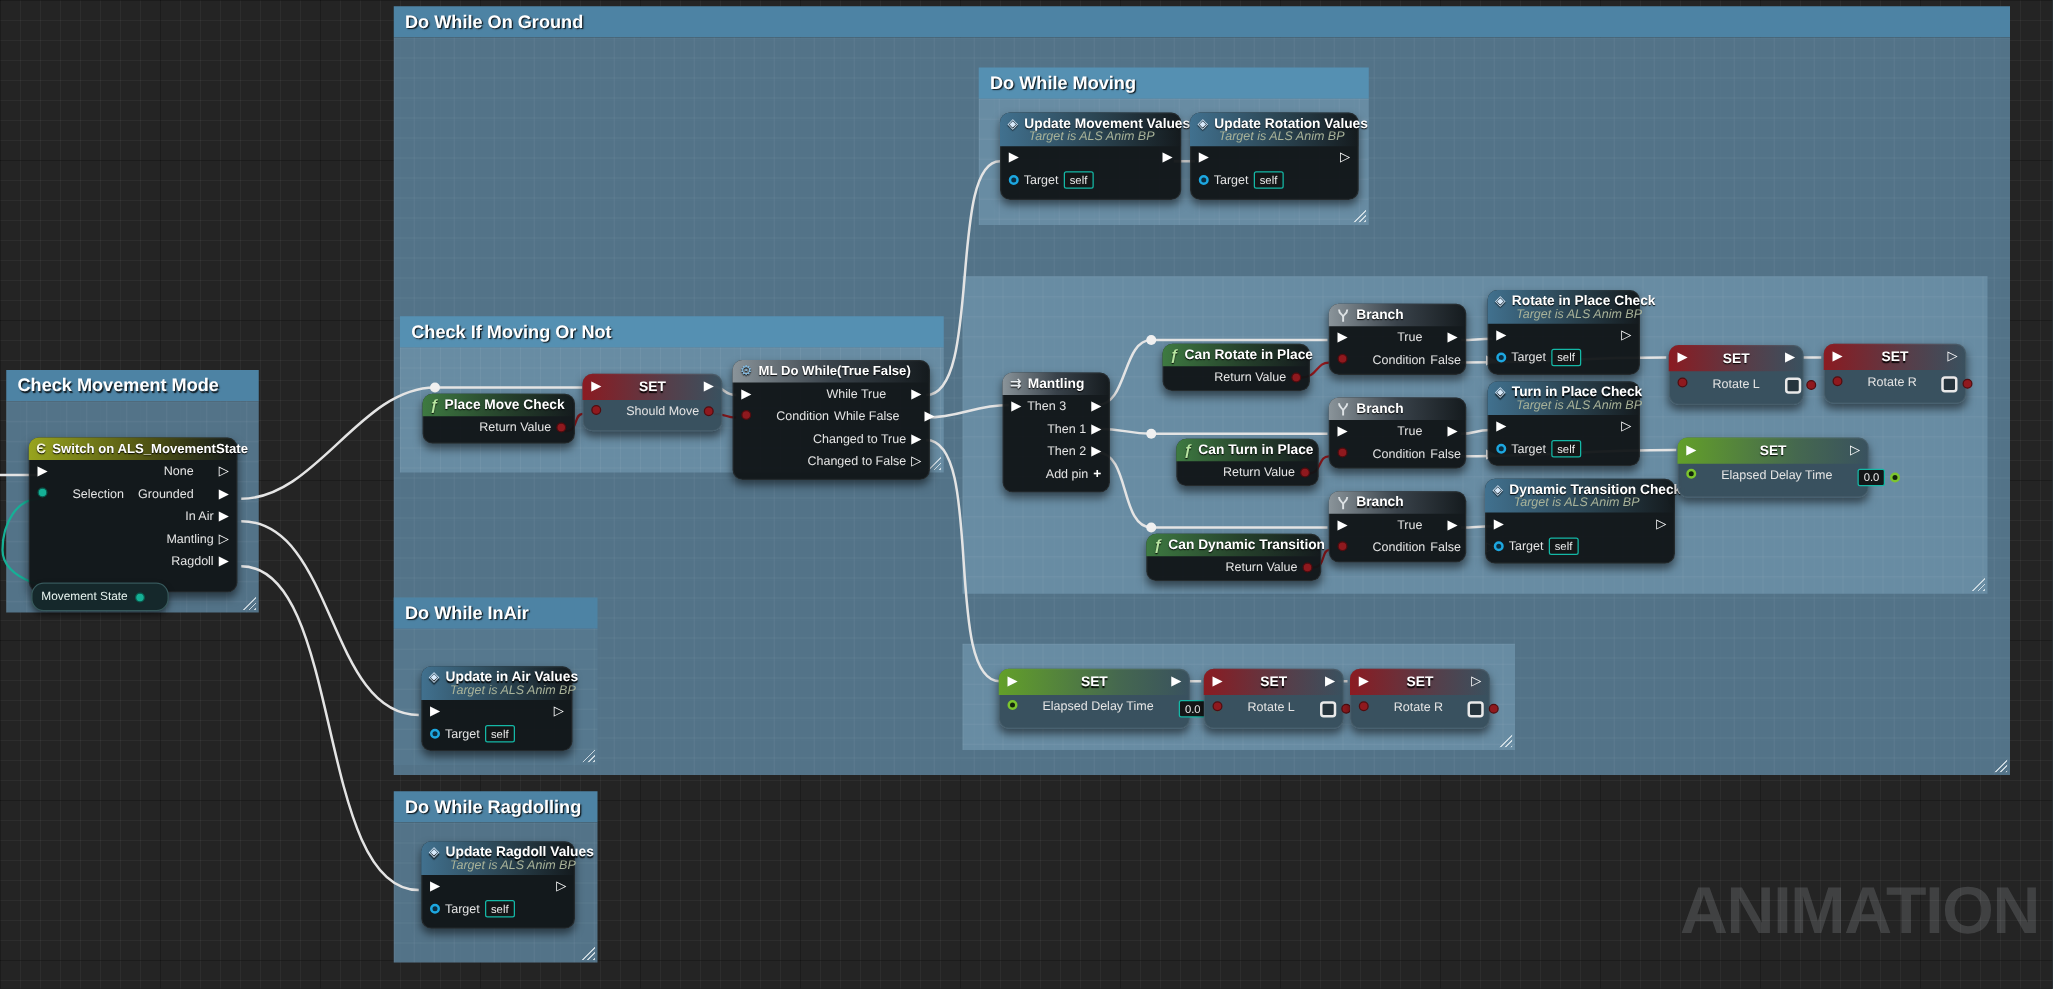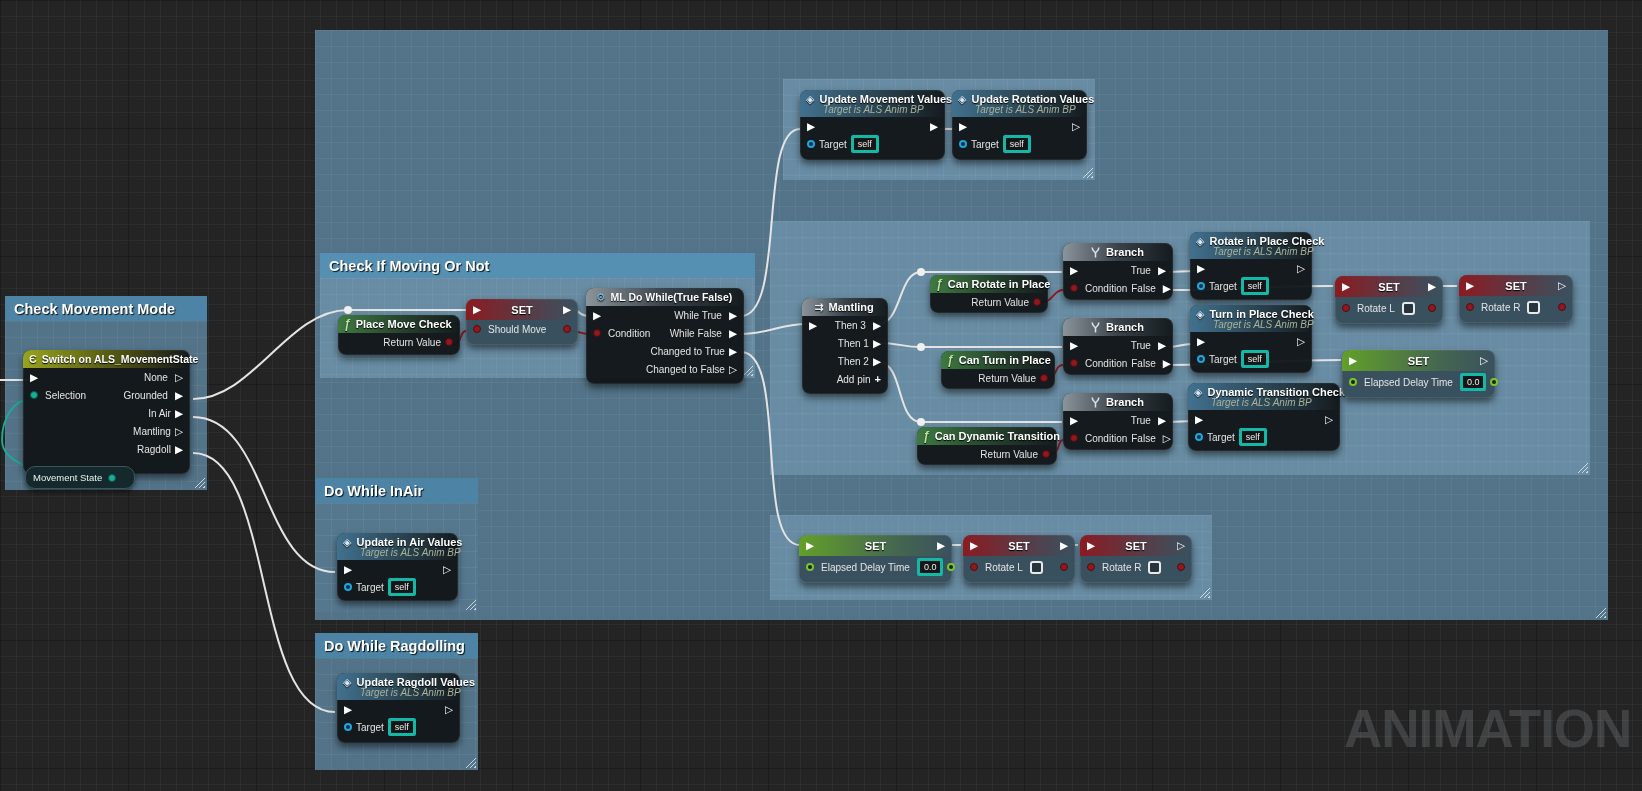--- a/index.html
+++ b/index.html
@@ -39,57 +39,60 @@
   .nd-set{background:rgba(55,78,92,.96);}
   .nh{display:flex;align-items:center;gap:5px;padding:3px 8px 3px 6px;
     border-radius:8px 8px 0 0;font-weight:bold;font-size:11px;color:#fff;
     text-shadow:0 1px 1px #000;white-space:nowrap;}
   .nh2{padding:3px 8px 2px 6px;border-radius:8px 8px 0 0;white-space:nowrap;}
   .nh2 .t{display:flex;align-items:center;gap:5px;font-weight:bold;font-size:11px;color:#fff;text-shadow:0 1px 1px #000;}
   .nh2 .sub{font-style:italic;font-size:10px;color:#a8b299;margin-left:17px;line-height:10px;}
   .g-blue {background:linear-gradient(90deg,#41718f,#2a4350 55%,rgba(22,28,32,.15));}
   .g-green{background:linear-gradient(90deg,#3e7a41,#25402b 55%,rgba(22,28,32,.15));}
   .g-olive{background:linear-gradient(90deg,#98a41e,#4c4f13 60%,rgba(22,28,32,.15));}
-  .g-gray {background:linear-gradient(90deg,#8a949a,#39424a 50%,rgba(22,28,32,.15));justify-content:center;}
+  .g-gray {background:linear-gradient(90deg,#8a949a,#39424a 50%,rgba(22,28,32,.15));}
   .g-setred{background:linear-gradient(90deg,rgba(146,22,28,.92),rgba(146,22,28,.3) 62%,rgba(0,0,0,0));border-radius:8px 8px 0 0;}
   .g-setgrn{background:linear-gradient(90deg,rgba(101,164,38,.95),rgba(101,164,38,.28) 62%,rgba(0,0,0,0));border-radius:8px 8px 0 0;}
   .sethdr{display:flex;align-items:center;padding:2px 7px;height:17px;}
   .sethdr .st{flex:1;text-align:center;font-weight:bold;font-size:11px;color:#fff;text-shadow:0 1px 1px #000;}
   .pr{display:flex;align-items:center;gap:4px;padding:0 7px;height:18px;white-space:nowrap;}
   .pr.right{justify-content:flex-end;}
   .pr.between{justify-content:space-between;}
-  .pg{display:flex;align-items:center;gap:7px;}
+  .pg{display:flex;gap:20px;}
   .xp{font-size:10.5px;color:#fff;line-height:1;}
   .dp{width:8px;height:8px;border-radius:50%;box-sizing:border-box;flex:none;}
   .dp.red {background:#8f191e;border:1px solid #520c0f;}
   .dp.teal{background:#15b096;border:1px solid #0a5a4d;}
   .dp.blue{background:#0b2d40;border:2px solid #1da7e0;}
   .dp.green{background:#13240b;border:2px solid #7cc52d;}
   .cbx{width:13px;height:13px;border:2px solid #e9e9e9;border-radius:3px;background:rgba(0,0,0,.35);box-sizing:border-box;flex:none;}
-  .vb{border:3px solid #14b8a6;background:#141617;padding:0 4px;font-size:9px;color:#eee;border-radius:2px;line-height:12px;}
+  .vb{border:1px solid #14b8a6;background:#141617;padding:0 4px;font-size:9px;color:#eee;border-radius:2px;line-height:12px;}
   .ic{line-height:1;}
   .ic-f{color:#b9e6a2;font-style:italic;font-weight:bold;font-size:12px;}
   .ic-d{color:#d7e9fa;font-size:11px;}
   .ic-g{color:#85b9dd;font-size:11px;}
   .ic-s{color:#e9edf0;font-size:11px;font-weight:bold;}
   .ic-sw{color:#f4f4da;font-size:11px;font-weight:bold;}
   .ic-p{color:#fff;font-weight:bold;font-size:11px;}
   .lbl{color:#e4e4e4;}
   .pill{position:absolute;z-index:5;background:#15282b;border:1px solid #37595c;border-radius:10px;
     display:flex;align-items:center;gap:6px;padding:0 7px;height:21px;font-size:9.5px;color:#e8f4f0;
     box-shadow:0 3px 5px rgba(0,0,0,.5);}
   .wm{position:absolute;z-index:0;left:1344px;top:698px;font-weight:bold;font-size:53px;
     letter-spacing:-1px;color:rgba(205,212,218,.17);font-family:"Liberation Sans",sans-serif;}
   svg.bic{width:11px;height:11px;flex:none;}
 </style>
 </head>
 <body>
 <div id="canvas">
 
 <div class="cmt cmt-a" style="left:315px;top:5px;width:1293px;height:615px">
+  <div class="ch">
+        <span>Do While On Ground</span>
+      </div>
   <div class="cb"></div>
   <div class="rh"></div>
 </div>
 <div class="cmt cmt-a" style="left:5px;top:296px;width:202px;height:194px">
   <div class="ch">
         <span>Check Movement Mode</span>
       </div>
   <div class="cb"></div>
   <div class="rh"></div>
 </div>
@@ -108,20 +111,23 @@
   <div class="rh"></div>
 </div>
 <div class="cmt cmt-b" style="left:320px;top:253px;width:435px;height:125px">
   <div class="ch">
         <span>Check If Moving Or Not</span>
       </div>
   <div class="cb"></div>
   <div class="rh"></div>
 </div>
 <div class="cmt cmt-b" style="left:783px;top:54px;width:312px;height:126px">
+  <div class="ch">
+        <span>Do While Moving</span>
+      </div>
   <div class="cb"></div>
   <div class="rh"></div>
 </div>
 <div class="cmt cmt-b" style="left:770px;top:196px;width:820px;height:279px">
   <div class="cb"></div>
   <div class="rh"></div>
 </div>
 <div class="cmt cmt-b" style="left:770px;top:490px;width:442px;height:110px">
   <div class="cb"></div>
   <div class="rh"></div>

